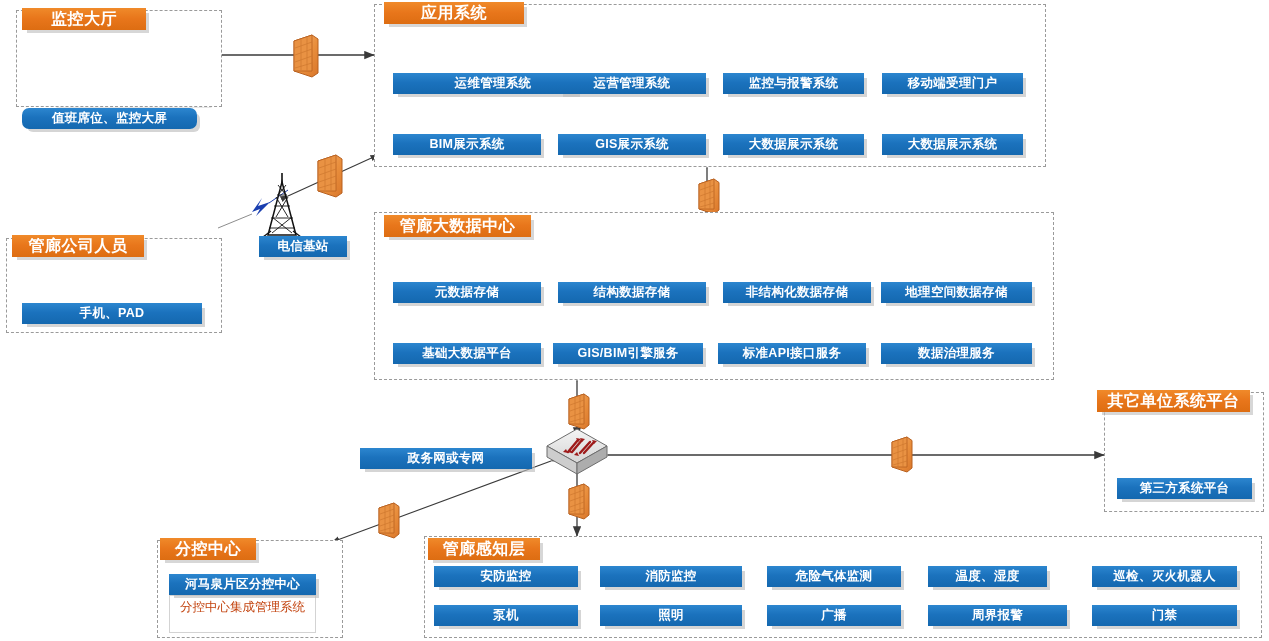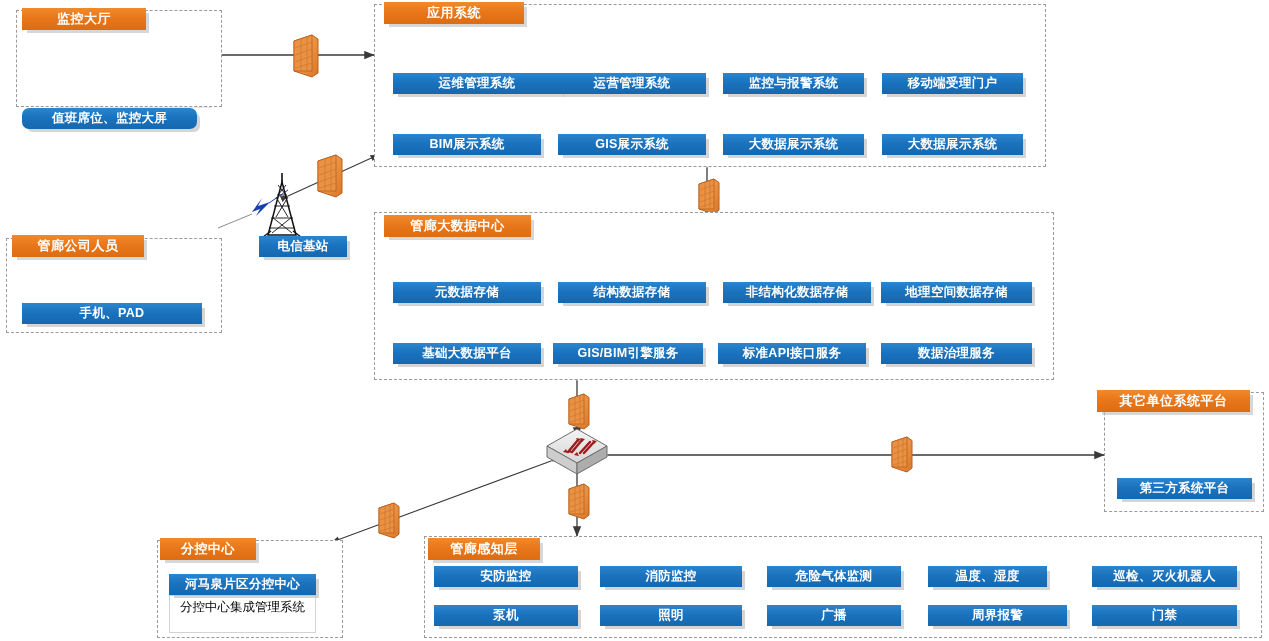--- a/index.html
+++ b/index.html
@@ -16,21 +16,21 @@
     background:#ffffff;
     box-sizing:border-box;
   }
 
   
   .otitle{
     position:absolute;
     background:linear-gradient(180deg,#f08a2a 0%,#e8761b 48%,#dd6d12 100%);
     color:#ffffff;
     font-weight:bold;
-    font-size:13px;
+    font-size:16px;
     line-height:22px;
     height:22px;
     text-align:center;
     white-space:nowrap;
     box-shadow:4px 4px 0 -1px rgba(190,190,190,.62);
     letter-spacing:.5px;
     z-index:6;
   }
 
   
@@ -49,21 +49,21 @@
     z-index:5;
     overflow:hidden;
   }
 
   
   #art{position:absolute;left:0;top:0;width:1269px;height:641px;pointer-events:none;}
 
   
   .whitepanel{
     position:absolute;border:1px solid #d3d3d3;background:#fff;
-    color:#000000;font-size:12.5px;line-height:17px;text-align:center;
+    color:#c2410c;font-size:12.5px;line-height:17px;text-align:center;
     box-sizing:border-box;padding-top:3px;
   }
 </style>
 </head>
 <body>
 
 <div id="canvas">
 
   <svg id="art" viewBox="0 0 1269 641">
     <defs>
@@ -473,21 +473,21 @@
     </g>
   </svg>
 
   <div class="group" style="left:16px;top:10px;width:206px;height:97px;"></div>
   <div class="otitle" style="left:22px;top:8px;width:124px;">监控大厅</div>
   <div class="blab" style="left:22px;top:108px;width:175px;border-radius:7px;">值班席位、监控大屏</div>
 
   <div class="group" style="left:374px;top:4px;width:672px;height:163px;"></div>
   <div class="otitle" style="left:384px;top:2px;width:140px;">应用系统</div>
 
-  <div class="blab" style="left:393px;top:73px;width:168px;">运维管理系统</div>
+  <div class="blab" style="left:393px;top:73px;width:168px;padding-left:16px;">运维管理系统</div>
   <div class="blab" style="left:558px;top:73px;width:148px;">运营管理系统</div>
   <div class="blab" style="left:723px;top:73px;width:141px;">监控与报警系统</div>
   <div class="blab" style="left:882px;top:73px;width:141px;">移动端受理门户</div>
 
   <div class="blab" style="left:393px;top:134px;width:148px;">BIM展示系统</div>
   <div class="blab" style="left:558px;top:134px;width:148px;">GIS展示系统</div>
   <div class="blab" style="left:723px;top:134px;width:141px;">大数据展示系统</div>
   <div class="blab" style="left:882px;top:134px;width:141px;">大数据展示系统</div>
 
   <div class="blab" style="left:259px;top:236px;width:88px;">电信基站</div>
@@ -502,20 +502,21 @@
   <div class="blab" style="left:393px;top:282px;width:148px;">元数据存储</div>
   <div class="blab" style="left:558px;top:282px;width:148px;">结构数据存储</div>
   <div class="blab" style="left:723px;top:282px;width:148px;">非结构化数据存储</div>
   <div class="blab" style="left:881px;top:282px;width:151px;">地理空间数据存储</div>
 
   <div class="blab" style="left:393px;top:343px;width:148px;">基础大数据平台</div>
   <div class="blab" style="left:553px;top:343px;width:150px;">GIS/BIM引擎服务</div>
   <div class="blab" style="left:718px;top:343px;width:148px;">标准API接口服务</div>
   <div class="blab" style="left:881px;top:343px;width:151px;">数据治理服务</div>
 
+  <div class="blab" style="left:360px;top:448px;width:172px;">政务网或专网</div>
 
   <div class="group" style="left:1104px;top:392px;width:160px;height:120px;"></div>
   <div class="otitle" style="left:1097px;top:390px;width:153px;">其它单位系统平台</div>
   <div class="blab" style="left:1117px;top:478px;width:135px;">第三方系统平台</div>
 
   <div class="group" style="left:157px;top:540px;width:186px;height:98px;"></div>
   <div class="otitle" style="left:160px;top:538px;width:96px;">分控中心</div>
   <div class="blab" style="left:169px;top:574px;width:147px;">河马泉片区分控中心</div>
   <div class="whitepanel" style="left:169px;top:595px;width:147px;height:38px;">分控中心集成管理系统</div>
 

